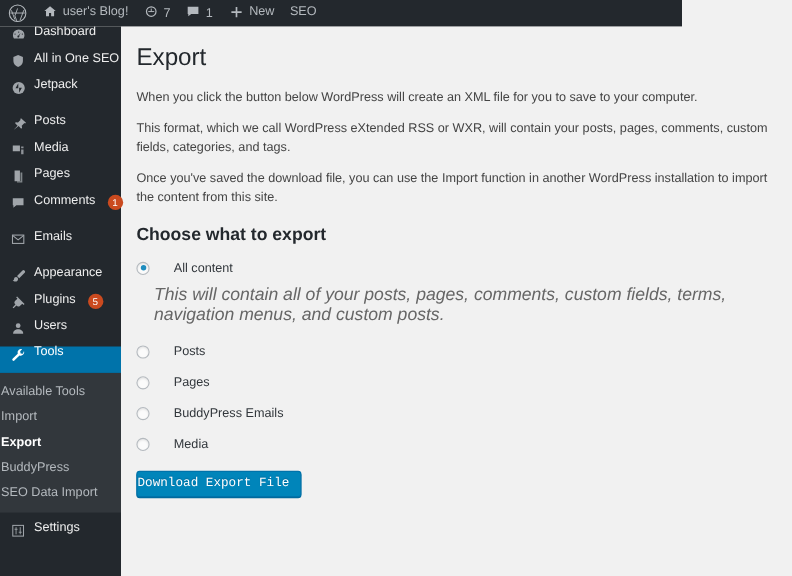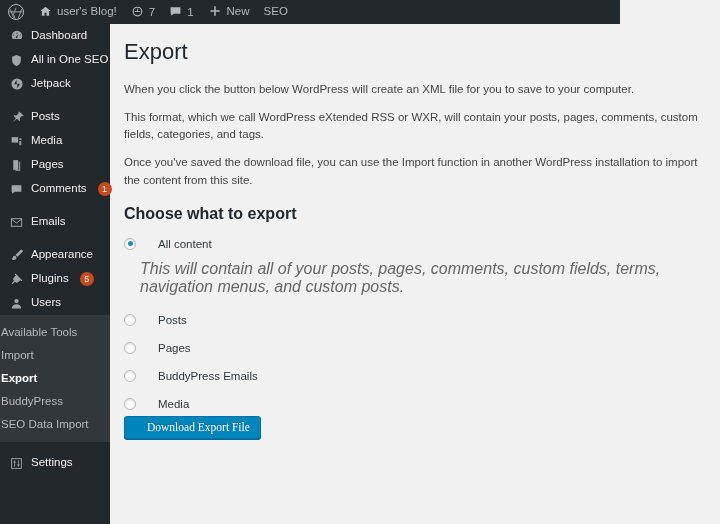--- a/index.html
+++ b/index.html
@@ -33,21 +33,21 @@
 
   
   #adminmenuwrap {
     position: absolute; top: 24px; left: 0;
     width: 110px; height: 500px;
     background: #23282d;
     z-index: 20;
   }
   .menu-item {
     position: relative;
-    display: flex; align-items: center;
+    display: flex; align-items: flex-start;
     height: 24px; padding-left: 9px;
     gap: 7px;
     font-size: 11.5px; color: #eeeeee;
     cursor: pointer;
   }
   .menu-item .mi-icon {
     width: 15px; height: 15px;
     display: flex; align-items: center; justify-content: center;
     color: #a0a5aa; flex: 0 0 15px;
   }
@@ -140,25 +140,26 @@
     margin: 6px 0 14px 16px;
   }
   .spacer-sm { height: 6px; }
   .btn-primary {
     display: inline-block;
     background: #0085ba;
     border: 1px solid #0073aa;
     border-radius: 3px;
     color: #fff;
     font-size: 11.5px;
-    padding: 4px 10px 5px 22px;
+    padding: 4px 10px 5px 0;
+    margin-top: 12px;
     cursor: pointer;
     box-shadow: 0 1px 0 #006799;
     text-shadow: 0 -1px 1px #006799;
-    font-family: Liberation Serif, serif;
+    font-family: Liberation Mono, monospace;
   }
 </style>
 </head>
 <body>
 
 <div id="adminbar">
 
   <div class="ab-item">
     <span class="ab-icon wp-logo-ab">
       <svg viewBox="0 0 24 24" width="18" height="18" fill="none" stroke="#b4b9be" stroke-width="1.3">
@@ -318,20 +319,28 @@
   <div class="menu-item">
     <span class="mi-icon">
       <svg viewBox="0 0 24 24" width="13" height="13" fill="currentColor">
         <circle cx="12" cy="7.5" r="4"></circle>
         <path d="M3.5 21c0-4.7 3.8-7.5 8.5-7.5s8.5 2.8 8.5 7.5z"></path>
       </svg>
     </span>
     <span class="mi-label">Users</span>
   </div>
 
+  <div class="menu-item current">
+    <span class="mi-icon">
+      <svg viewBox="0 0 24 24" width="14" height="14" fill="currentColor">
+        <path d="M20.3 5.2a5.5 5.5 0 01-7 7L5.6 19.9a2 2 0 11-2.8-2.8l7.7-7.7a5.5 5.5 0 017-7L14.3 5.6l.7 3.4 3.4.7z"></path>
+      </svg>
+    </span>
+    <span class="mi-label">Tools</span>
+  </div>
 
   <div class="submenu">
     <div class="submenu-item">Available Tools</div>
     <div class="submenu-item">Import</div>
     <div class="submenu-item current">Export</div>
     <div class="submenu-item">BuddyPress</div>
     <div class="submenu-item">SEO Data Import</div>
   </div>
 
   <div class="menu-sep"></div>

